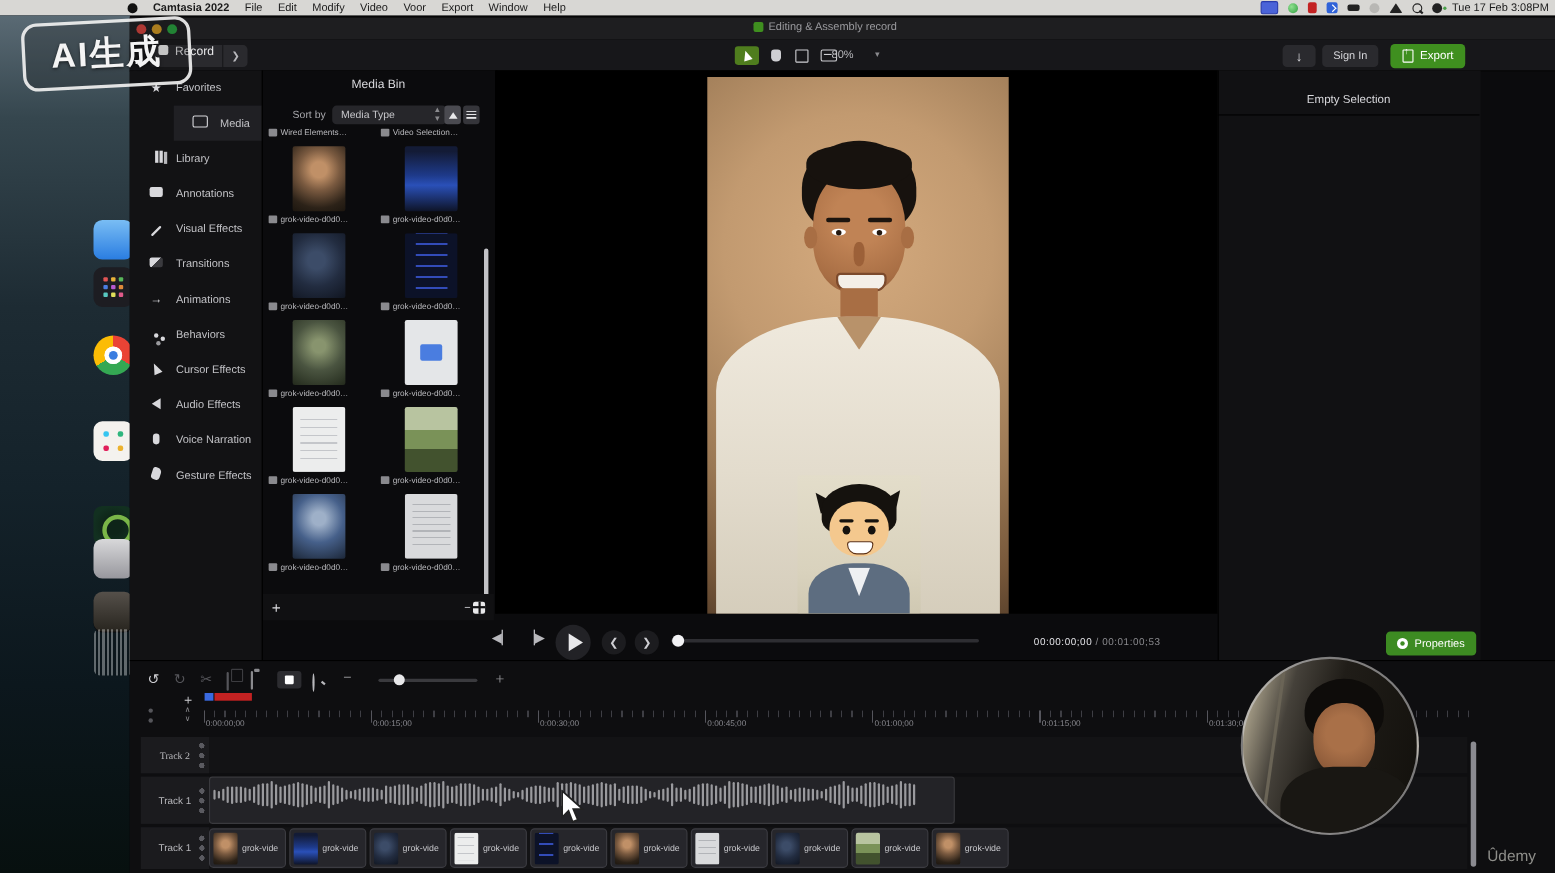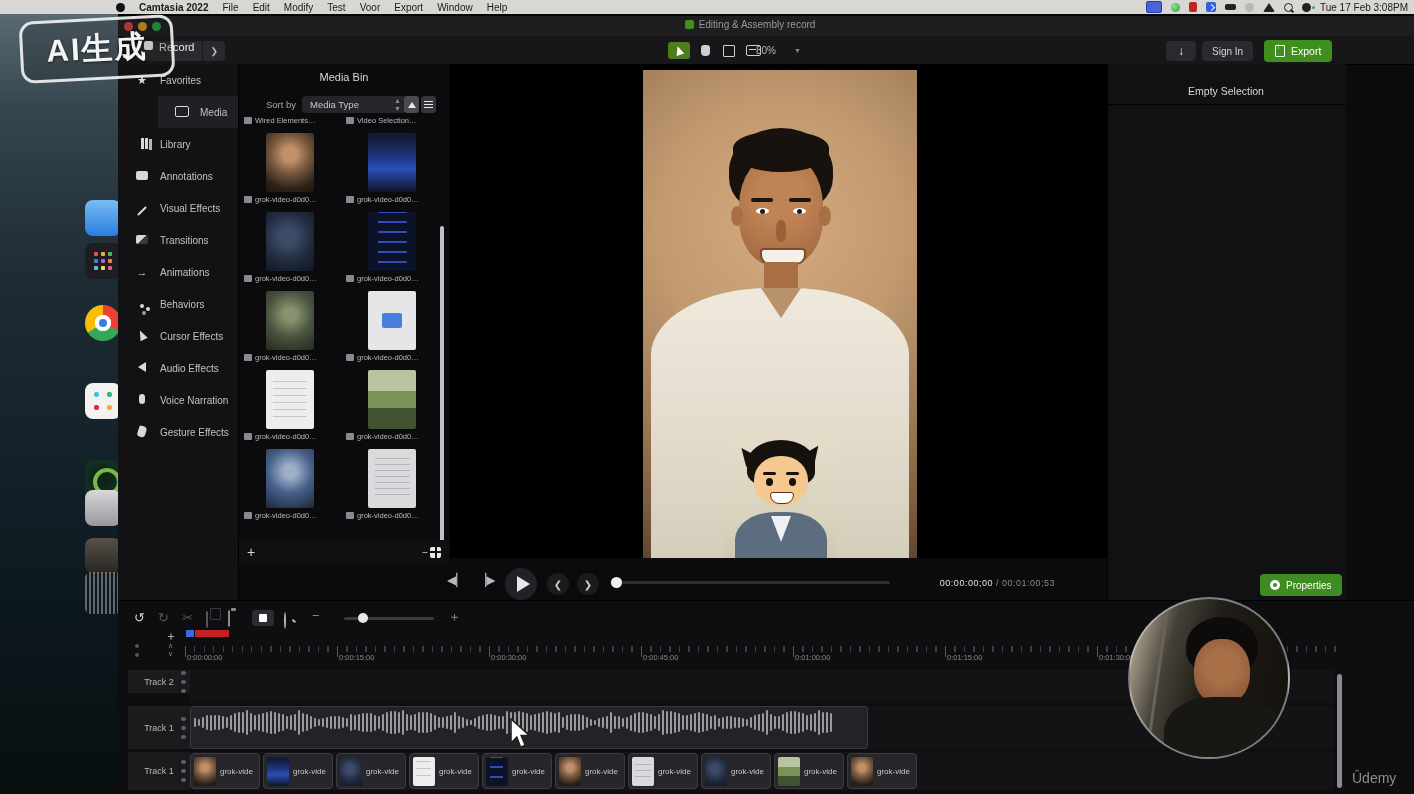--- a/index.html
+++ b/index.html
@@ -251,21 +251,21 @@
 
 <div id="stage">
 
   <div class="abs" id="menubar">
     <div class="left" id="menubar-left">
       <span class="apple"></span>
       <span class="appname">Camtasia 2022</span>
     <span>File</span>
         <span>Edit</span>
         <span>Modify</span>
-        <span>Test</span>
+        <span>Video</span>
         <span>Voor</span>
         <span>Export</span>
         <span>Window</span>
         <span>Help</span>
       </div>
     <div class="right">
       <span id="status-icons" style="display: flex; gap: 9px; align-items: center;">
           <span class="sico si-screen"></span>
           <span class="sico si-green"></span>
           <span class="sico si-red"></span>
@@ -573,21 +573,21 @@
   <span class="rlabel" style="left: 2px;">0:00:00;00</span>
       <span class="rlabel" style="left: 154px;">0:00:15;00</span>
       <span class="rlabel" style="left: 306px;">0:00:30;00</span>
       <span class="rlabel" style="left: 458px;">0:00:45;00</span>
       <span class="rlabel" style="left: 610px;">0:01:00;00</span>
       <span class="rlabel" style="left: 762px;">0:01:15;00</span>
       <span class="rlabel" style="left: 914px;">0:01:30;00</span>
       <span class="rlabel" style="left: 1066px;">0:01:45;00</span>
     </div>
 
-  <div class="trklabel" style="top:670px;height:23px;">
+  <div class="trklabel" style="top:670px;height:33px;font-family:Liberation Serif, serif;">
       <span>Track 2</span>
       <span class="trktoggles"></span>
     </div>
   <div class="lane" style="top:670px;height:33px;"></div>
   <div class="trklabel" style="top:706px;height:43px;">
       <span>Track 1</span>
       <span class="trktoggles"></span>
     </div>
   <div class="lane" style="top:706px;height:43px;"></div>
   <div class="trklabel" style="top:752px;height:38px;">

